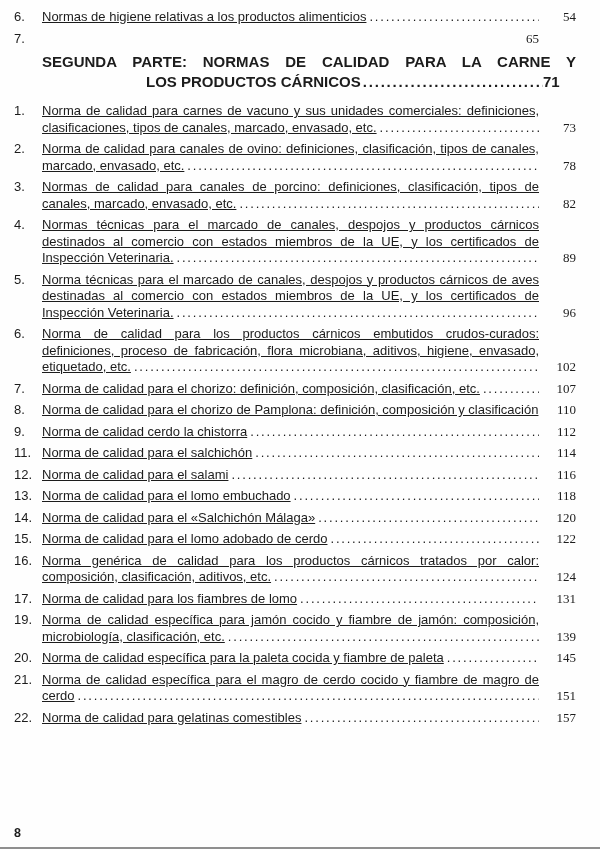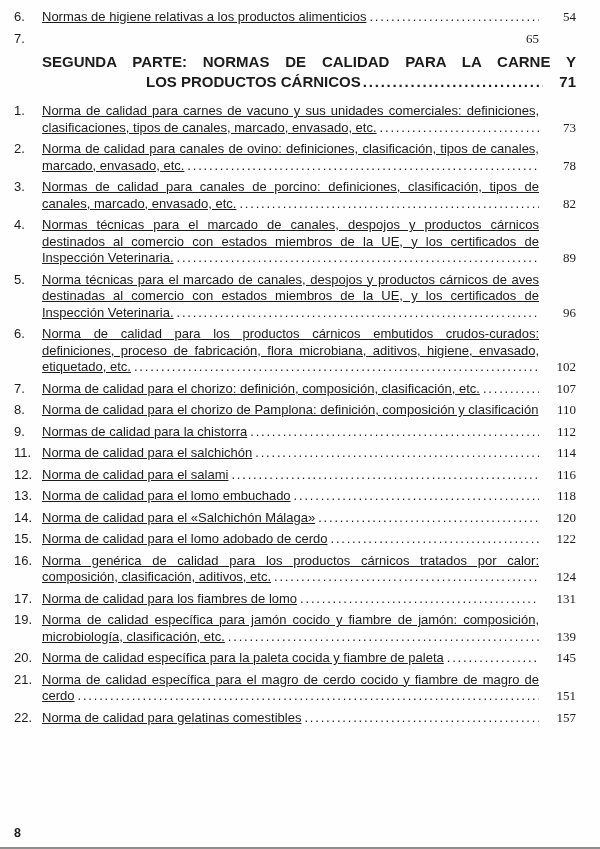--- a/index.html
+++ b/index.html
@@ -54,21 +54,21 @@
   .leader {
     flex: 1 1 auto;
     overflow: hidden;
     white-space: nowrap;
     margin-left: 2px;
   }
   .leader::after {
     content: "..........................................................................................................";
     letter-spacing: 1.8px;
   }
-  .h-page { flex: 0 0 33px; text-align: right; }
+  .h-page { flex: 0 0 33px; }
 
   .footer {
     position: absolute;
     left: 14px; bottom: 9px;
     font-weight: bold;
     font-size: 12.5px;
   }
   .scan-edge {
     position: absolute;
     left: 0; right: 0; bottom: 0;
@@ -148,21 +148,21 @@
   </div>
 
   <div class="entry">
     <span class="num">8.</span>
     <span class="body">Norma de calidad para el chorizo de Pamplona: definición, composición y clasificación</span>
     <span class="pg">110</span>
   </div>
 
   <div class="entry">
     <span class="num">9.</span>
-    <span class="body">Normas de calidad para la chistorra</span>
+    <span class="body">Norma de calidad cerdo la chistorra</span>
     <span class="pg">112</span>
   </div>
 
 
   <div class="entry">
     <span class="num">11.</span>
     <span class="body">Norma de calidad para el salchichón</span>
     <span class="pg">114</span>
   </div>
 

